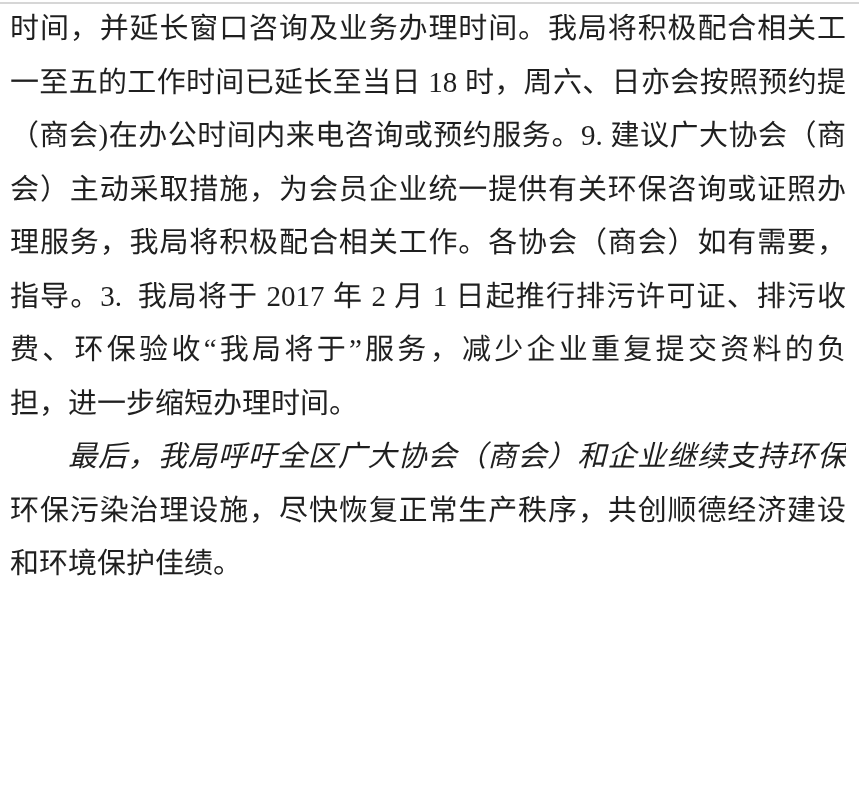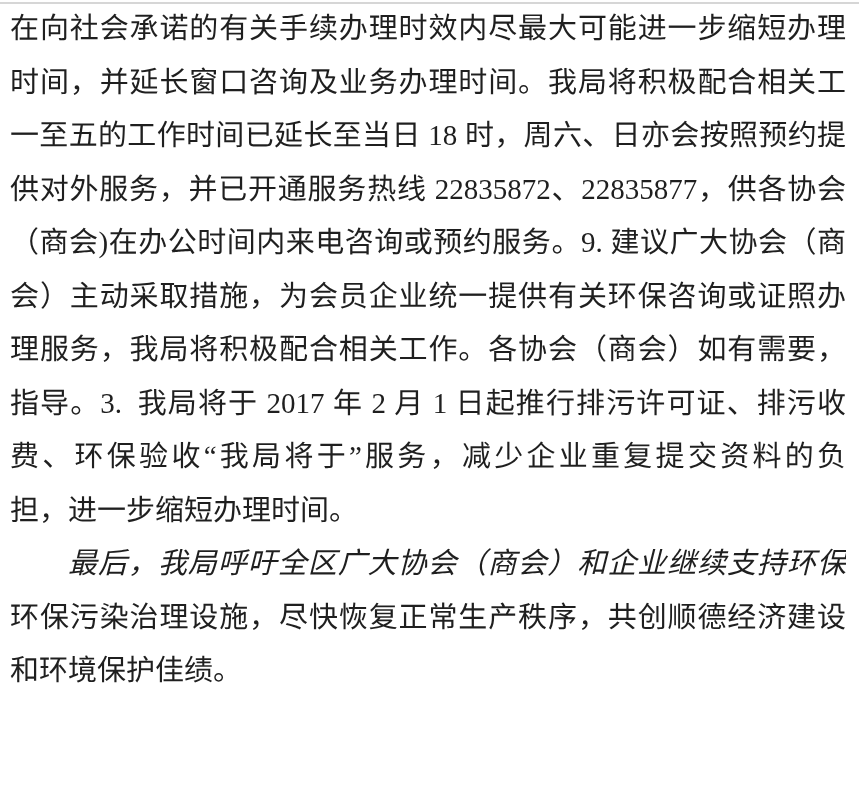--- a/index.html
+++ b/index.html
@@ -48,24 +48,22 @@
     text-indent: 58px;
     font-style: italic;
   }
 </style>
 </head>
 <body>
 
 <div class="top-divider"></div>
 
 <main class="doc">
-  <div class="line justify">在向社会承诺的有关手续办理时效内尽最大可能进一步缩短办理</div>
   <div class="line justify">时间，并延长窗口咨询及业务办理时间。我局将积极配合相关工作</div>
   <div class="line justify">一至五的工作时间已延长至当日 18 时，周六、日亦会按照预约提</div>
-  <div class="line justify">供对外服务，并已开通服务热线 22835872、22835877，供各协会</div>
   <div class="line justify">（商会)在办公时间内来电咨询或预约服务。9. 建议广大协会（商</div>
   <div class="line justify">会）主动采取措施，为会员企业统一提供有关环保咨询或证照办</div>
   <div class="line justify">理服务，我局将积极配合相关工作。各协会（商会）如有需要，</div>
   <div class="line justify">指导。3. 我局将于 2017 年 2 月 1 日起推行排污许可证、排污收</div>
   <div class="line justify">费、环保验收“我局将于”服务，减少企业重复提交资料的负</div>
   <div class="line end">担，进一步缩短办理时间。</div>
   <div class="line justify indent">最后，我局呼吁全区广大协会（商会）和企业继续支持环保</div>
   <div class="line justify">环保污染治理设施，尽快恢复正常生产秩序，共创顺德经济建设</div>
   <div class="line end">和环境保护佳绩。</div>
 </main>

